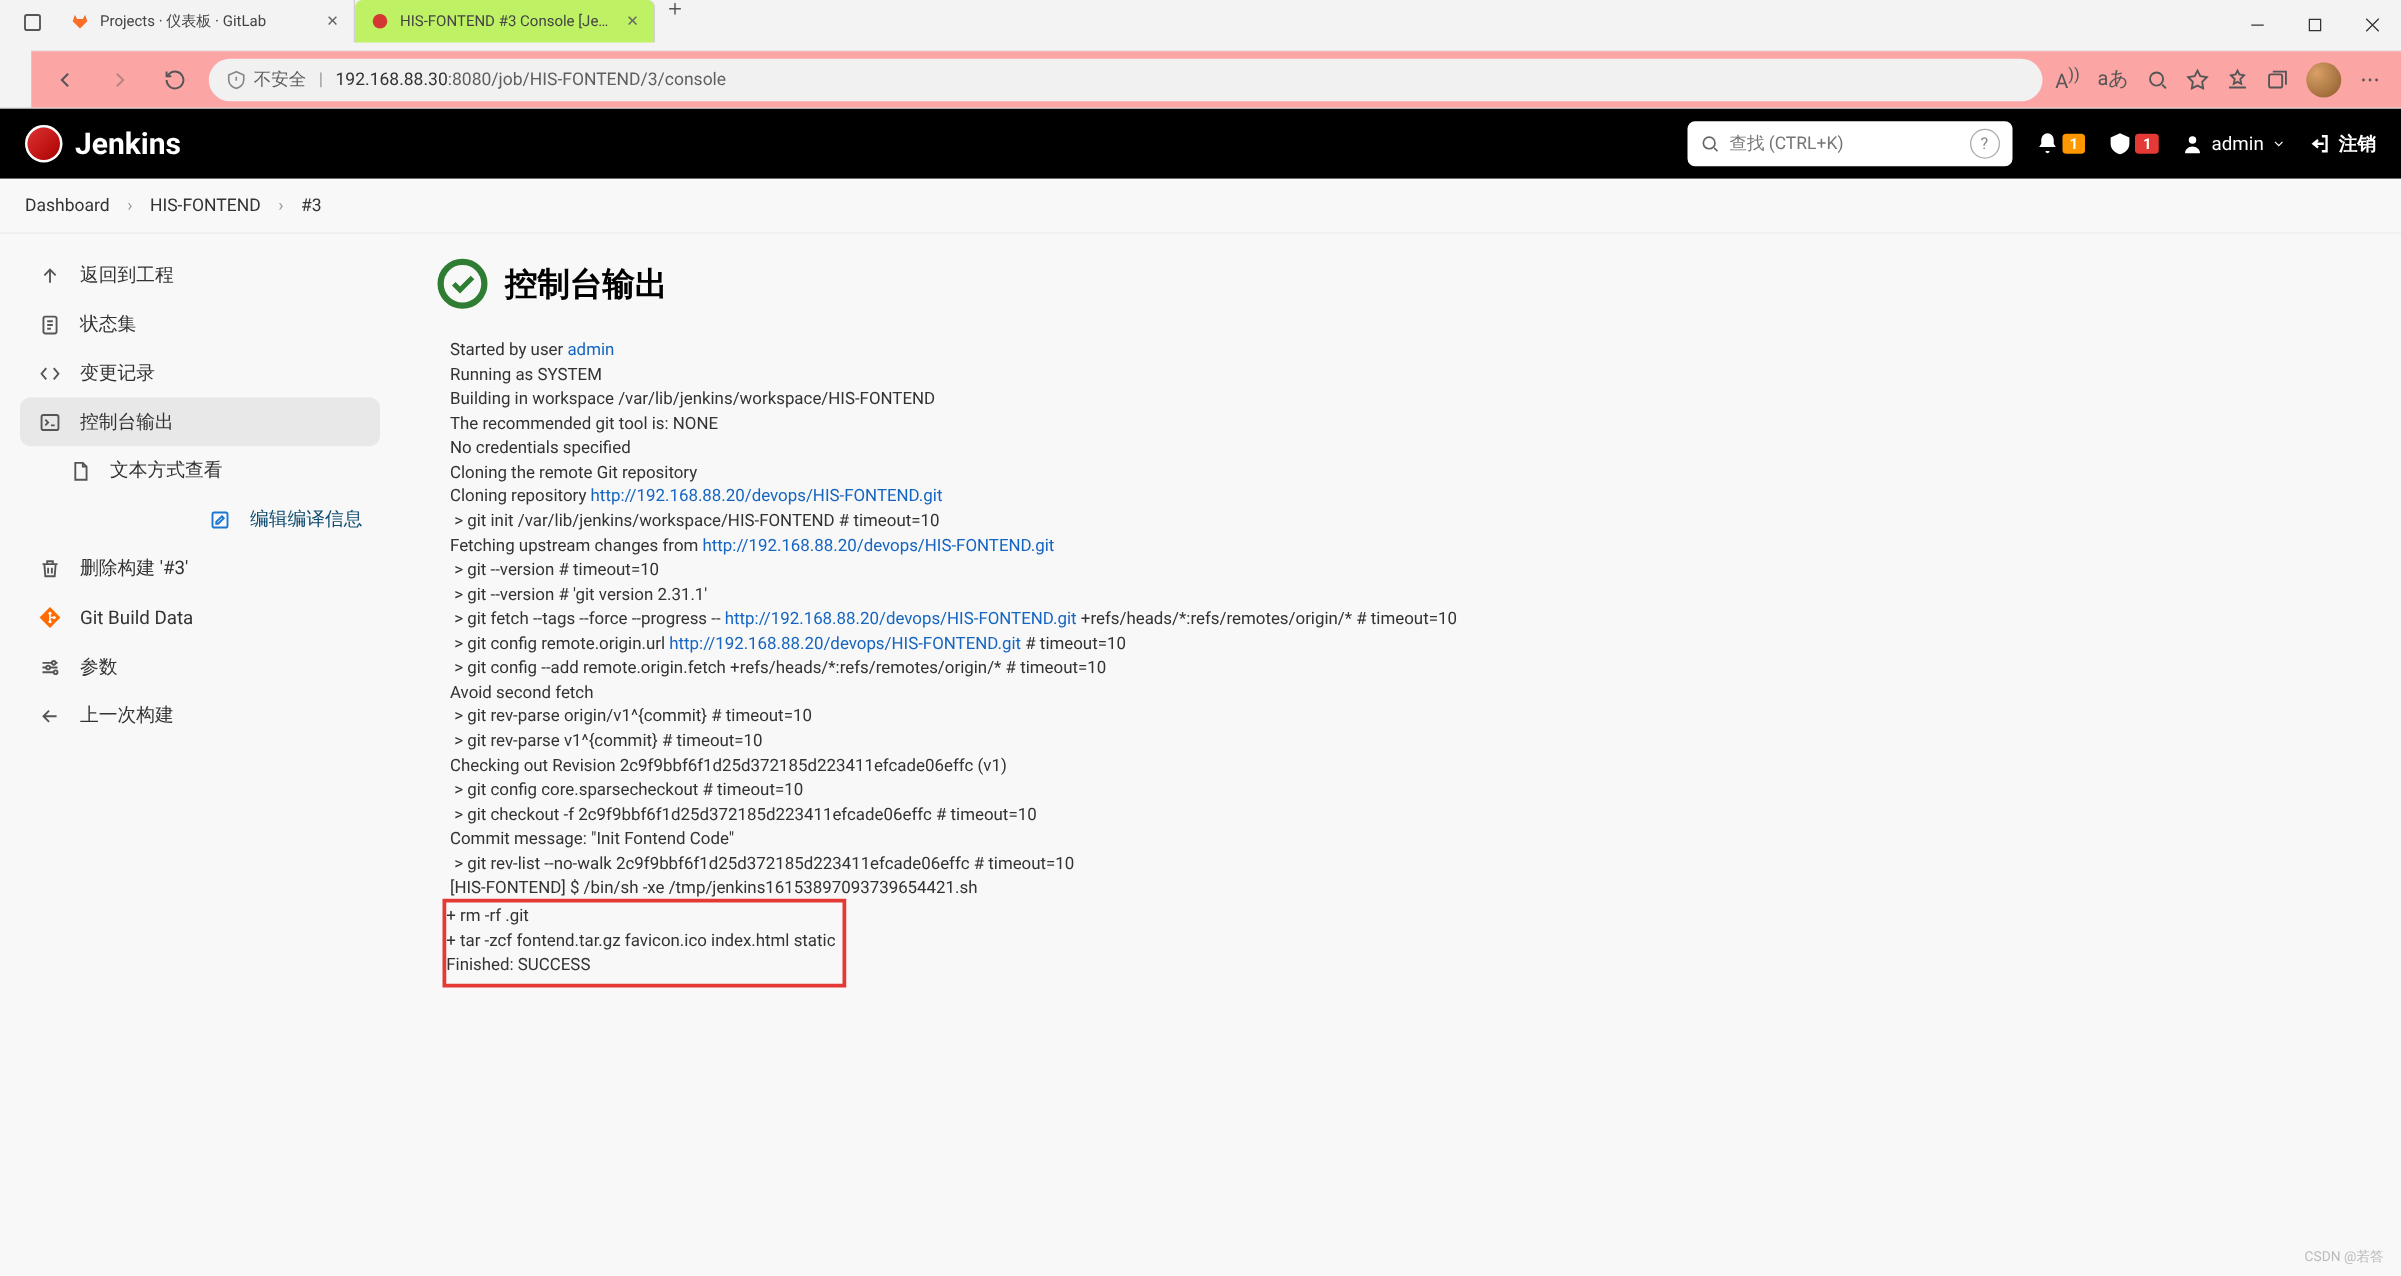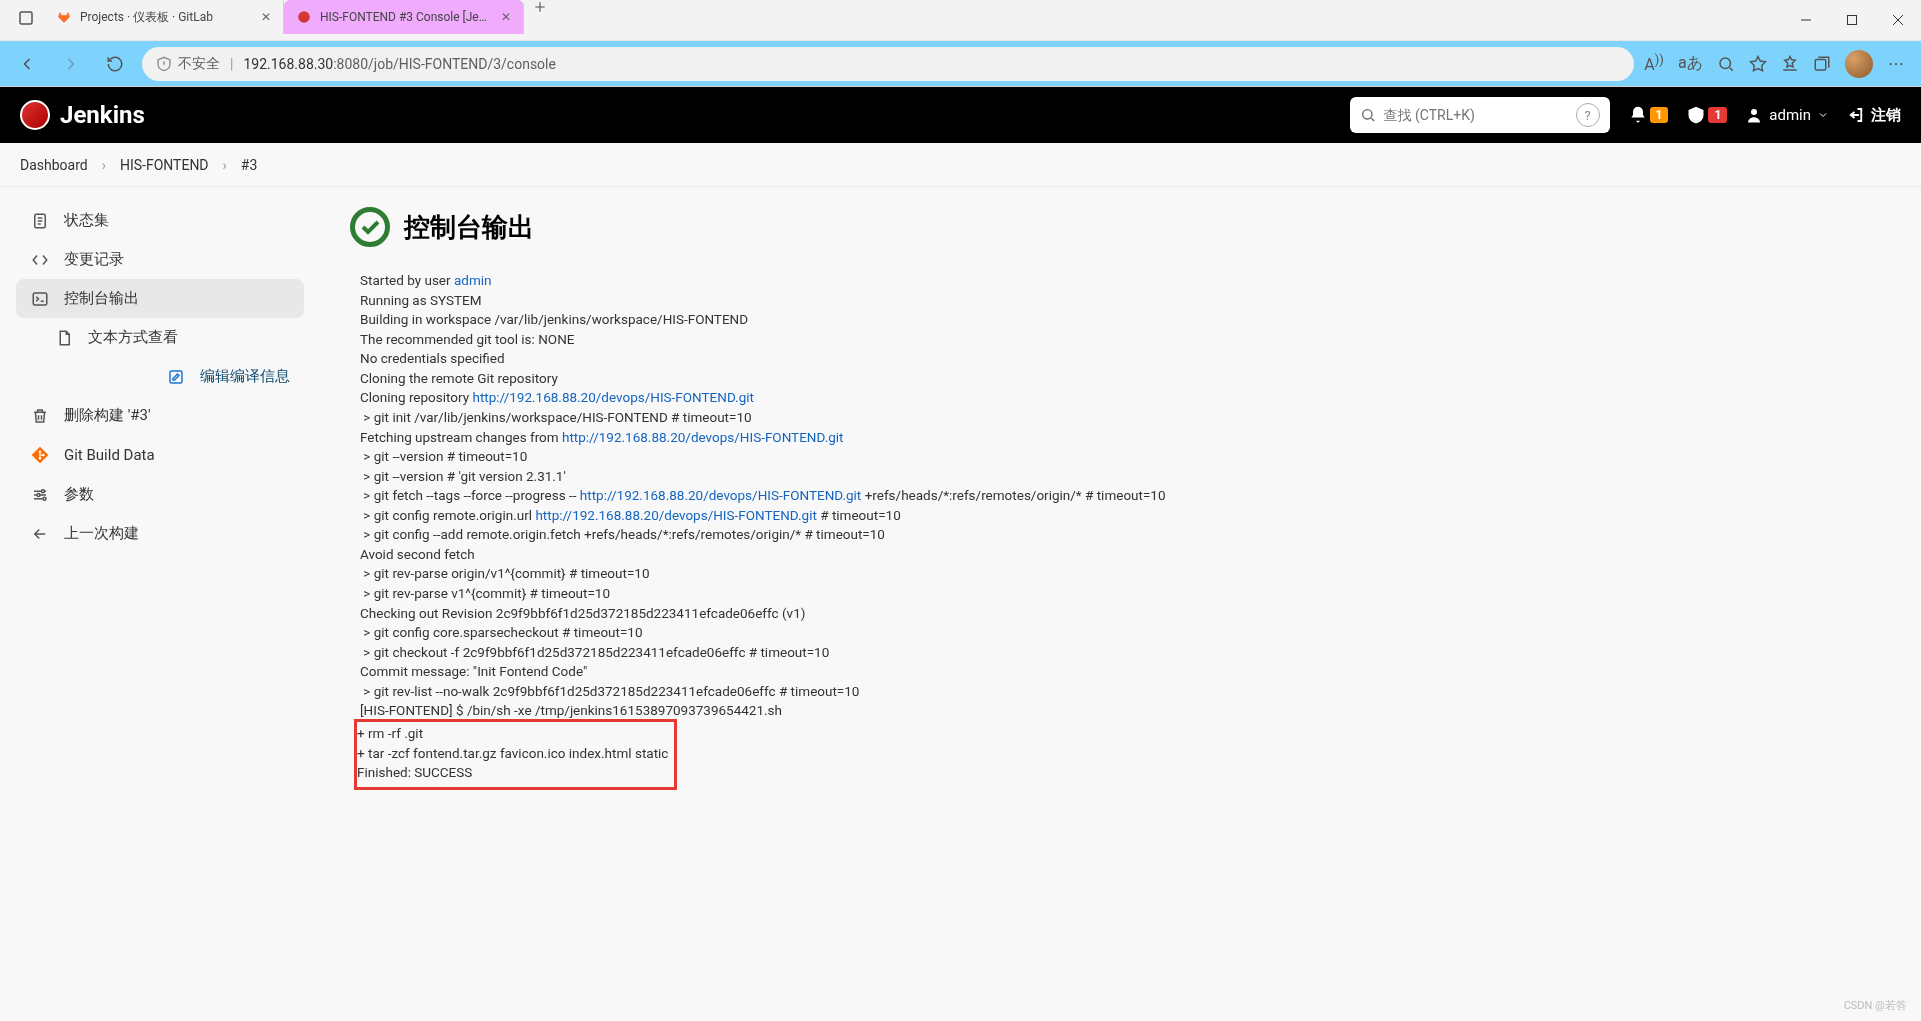--- a/index.html
+++ b/index.html
@@ -5,27 +5,27 @@
 * { margin: 0; padding: 0; box-sizing: border-box; font-family: -apple-system, BlinkMacSystemFont, "Segoe UI", Roboto, "Helvetica Neue", Arial, sans-serif; }
 body { width: 1921px; height: 1021px; background: #f8f8f8; overflow: hidden; }
 
 
 .browser-chrome { background: #f3f3f3; border-bottom: 1px solid #d0d0d0; }
 .tab-bar { display: flex; align-items: flex-start; height: 40px; padding-left: 8px; gap: 0; }
 .tab-bar-icon { width: 36px; height: 36px; display: flex; align-items: center; justify-content: center; color: #555; border-radius: 4px; }
 .win-controls { margin-left: auto; display: flex; }
 .win-btn { width: 46px; height: 40px; display: flex; align-items: center; justify-content: center; color: #333; }
 .tab { display: flex; align-items: center; height: 34px; padding: 0 12px; min-width: 240px; max-width: 240px; border-right: 1px solid #d0d0d0; gap: 8px; font-size: 12px; color: #444; }
-.tab.active { background: #f0abfc; border-radius: 6px 6px 0 0; }
+.tab.active { background: #bef264; border-radius: 6px 6px 0 0; }
 .tab .favicon { width: 16px; height: 16px; display: flex; align-items: center; justify-content: center; }
 .tab .title { flex: 1; white-space: nowrap; overflow: hidden; text-overflow: ellipsis; }
 .tab .close { color: #666; }
 .new-tab { width: 32px; display:flex; align-items:center; justify-content:center; color:#555; }
 
-.addr-bar { display: flex; align-items: center; height: 46px; padding: 0 10px; gap: 10px; background: #7dd3fc; border-top: 1px solid #e5e5e5; }
+.addr-bar { display: flex; align-items: center; height: 46px; padding: 0 10px; gap: 10px; background: #fca5a5; border-top: 1px solid #e5e5e5; margin-left: 25px; }
 .nav-btn { width: 34px; height: 34px; display: flex; align-items: center; justify-content: center; color: #555; border-radius: 50%; }
 .url-field { flex: 1; display: flex; align-items: center; height: 34px; background: #f1f1f1; border-radius: 17px; padding: 0 14px; gap:10px; font-size: 14px; color: #5f5f5f; }
 .url-field .sec { display:flex; align-items:center; gap:6px; color:#5f5f5f; }
 .url-field .divider { color:#999; }
 .url-host {color:#333;}
 .addr-icons { display: flex; gap: 14px; align-items: center; color: #555; padding-right:6px;}
 .avatar { width: 28px; height: 28px; border-radius: 50%; background: radial-gradient(circle at 30% 30%, #d9a066, #8b5a2b); }
 
 
 .jenkins-header { background: #000; color: #fff; height: 56px; display: flex; align-items: center; padding: 0 20px; gap: 18px; }
@@ -234,20 +234,28 @@
   <span>Dashboard</span>
   <span class="sep">›</span>
   <span>HIS-FONTEND</span>
   <span class="sep">›</span>
   <span>#3</span>
 </div>
 
 <div class="page">
 
   <div class="sidebar">
+    <div class="side-item">
+      <span class="icon">
+          <svg width="18" height="18" viewBox="0 0 24 24" fill="none" stroke="currentColor" stroke-width="2">
+            <path d="M12 19V5M6 11l6-6 6 6"></path>
+          </svg>
+        </span>
+      <span>返回到工程</span>
+    </div>
     <div class="side-item">
       <span class="icon">
           <svg width="18" height="18" viewBox="0 0 24 24" fill="none" stroke="currentColor" stroke-width="2">
             <rect x="5" y="3" width="14" height="18" rx="2"></rect>
             <path d="M9 8h6M9 12h6M9 16h4"></path>
           </svg>
         </span>
       <span>状态集</span>
     </div>
     <div class="side-item">

